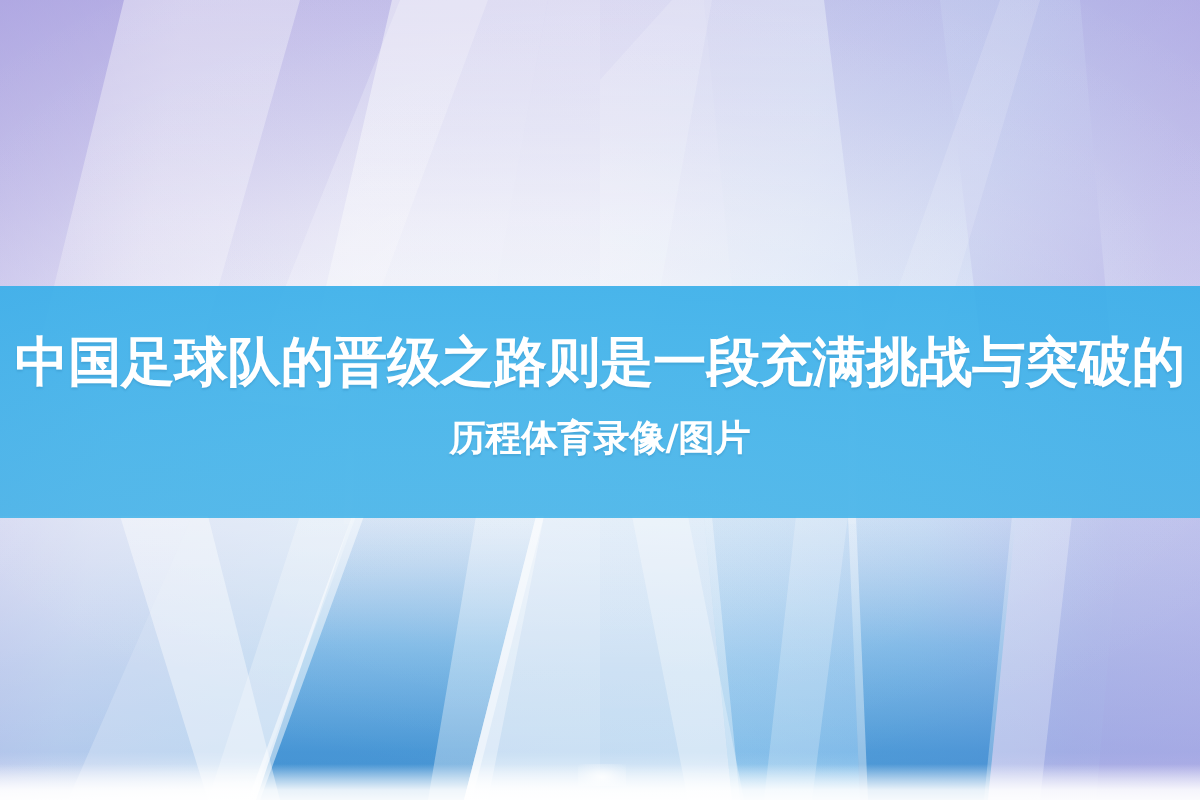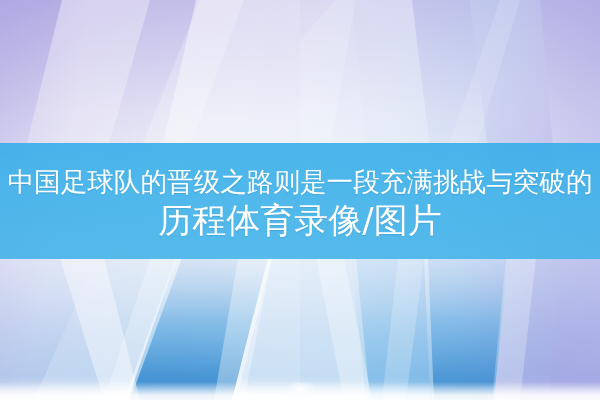--- a/index.html
+++ b/index.html
@@ -64,30 +64,30 @@
         rgba(54,174,233,0.90) 0%,
         rgba(58,176,233,0.88) 45%,
         rgba(64,178,232,0.86) 100%);
     display: flex;
     flex-direction: column;
     align-items: center;
     justify-content: center;
   }
   .band-line {
     color: #ffffff;
-    font-weight: 400;
+    font-weight: 700;
     font-size: 27px;
     line-height: 38px;
     letter-spacing: 0px;
     white-space: nowrap;
     text-align: center;
     text-shadow: 0 1px 1px rgba(30,110,160,0.22);
   }
   .band-line.l1 { font-size: 26.6px; }
-  .band-line.l2 { font-size: 34px; }
+  .band-line.l2 { font-size: 18px; }
 
   
   .bottom-fade {
     position: absolute;
     left: 0; right: 0;
     bottom: 0;
     height: 18px;
     background: linear-gradient(180deg,
         rgba(255,255,255,0.0) 0%,
         rgba(255,255,255,0.55) 42%,

